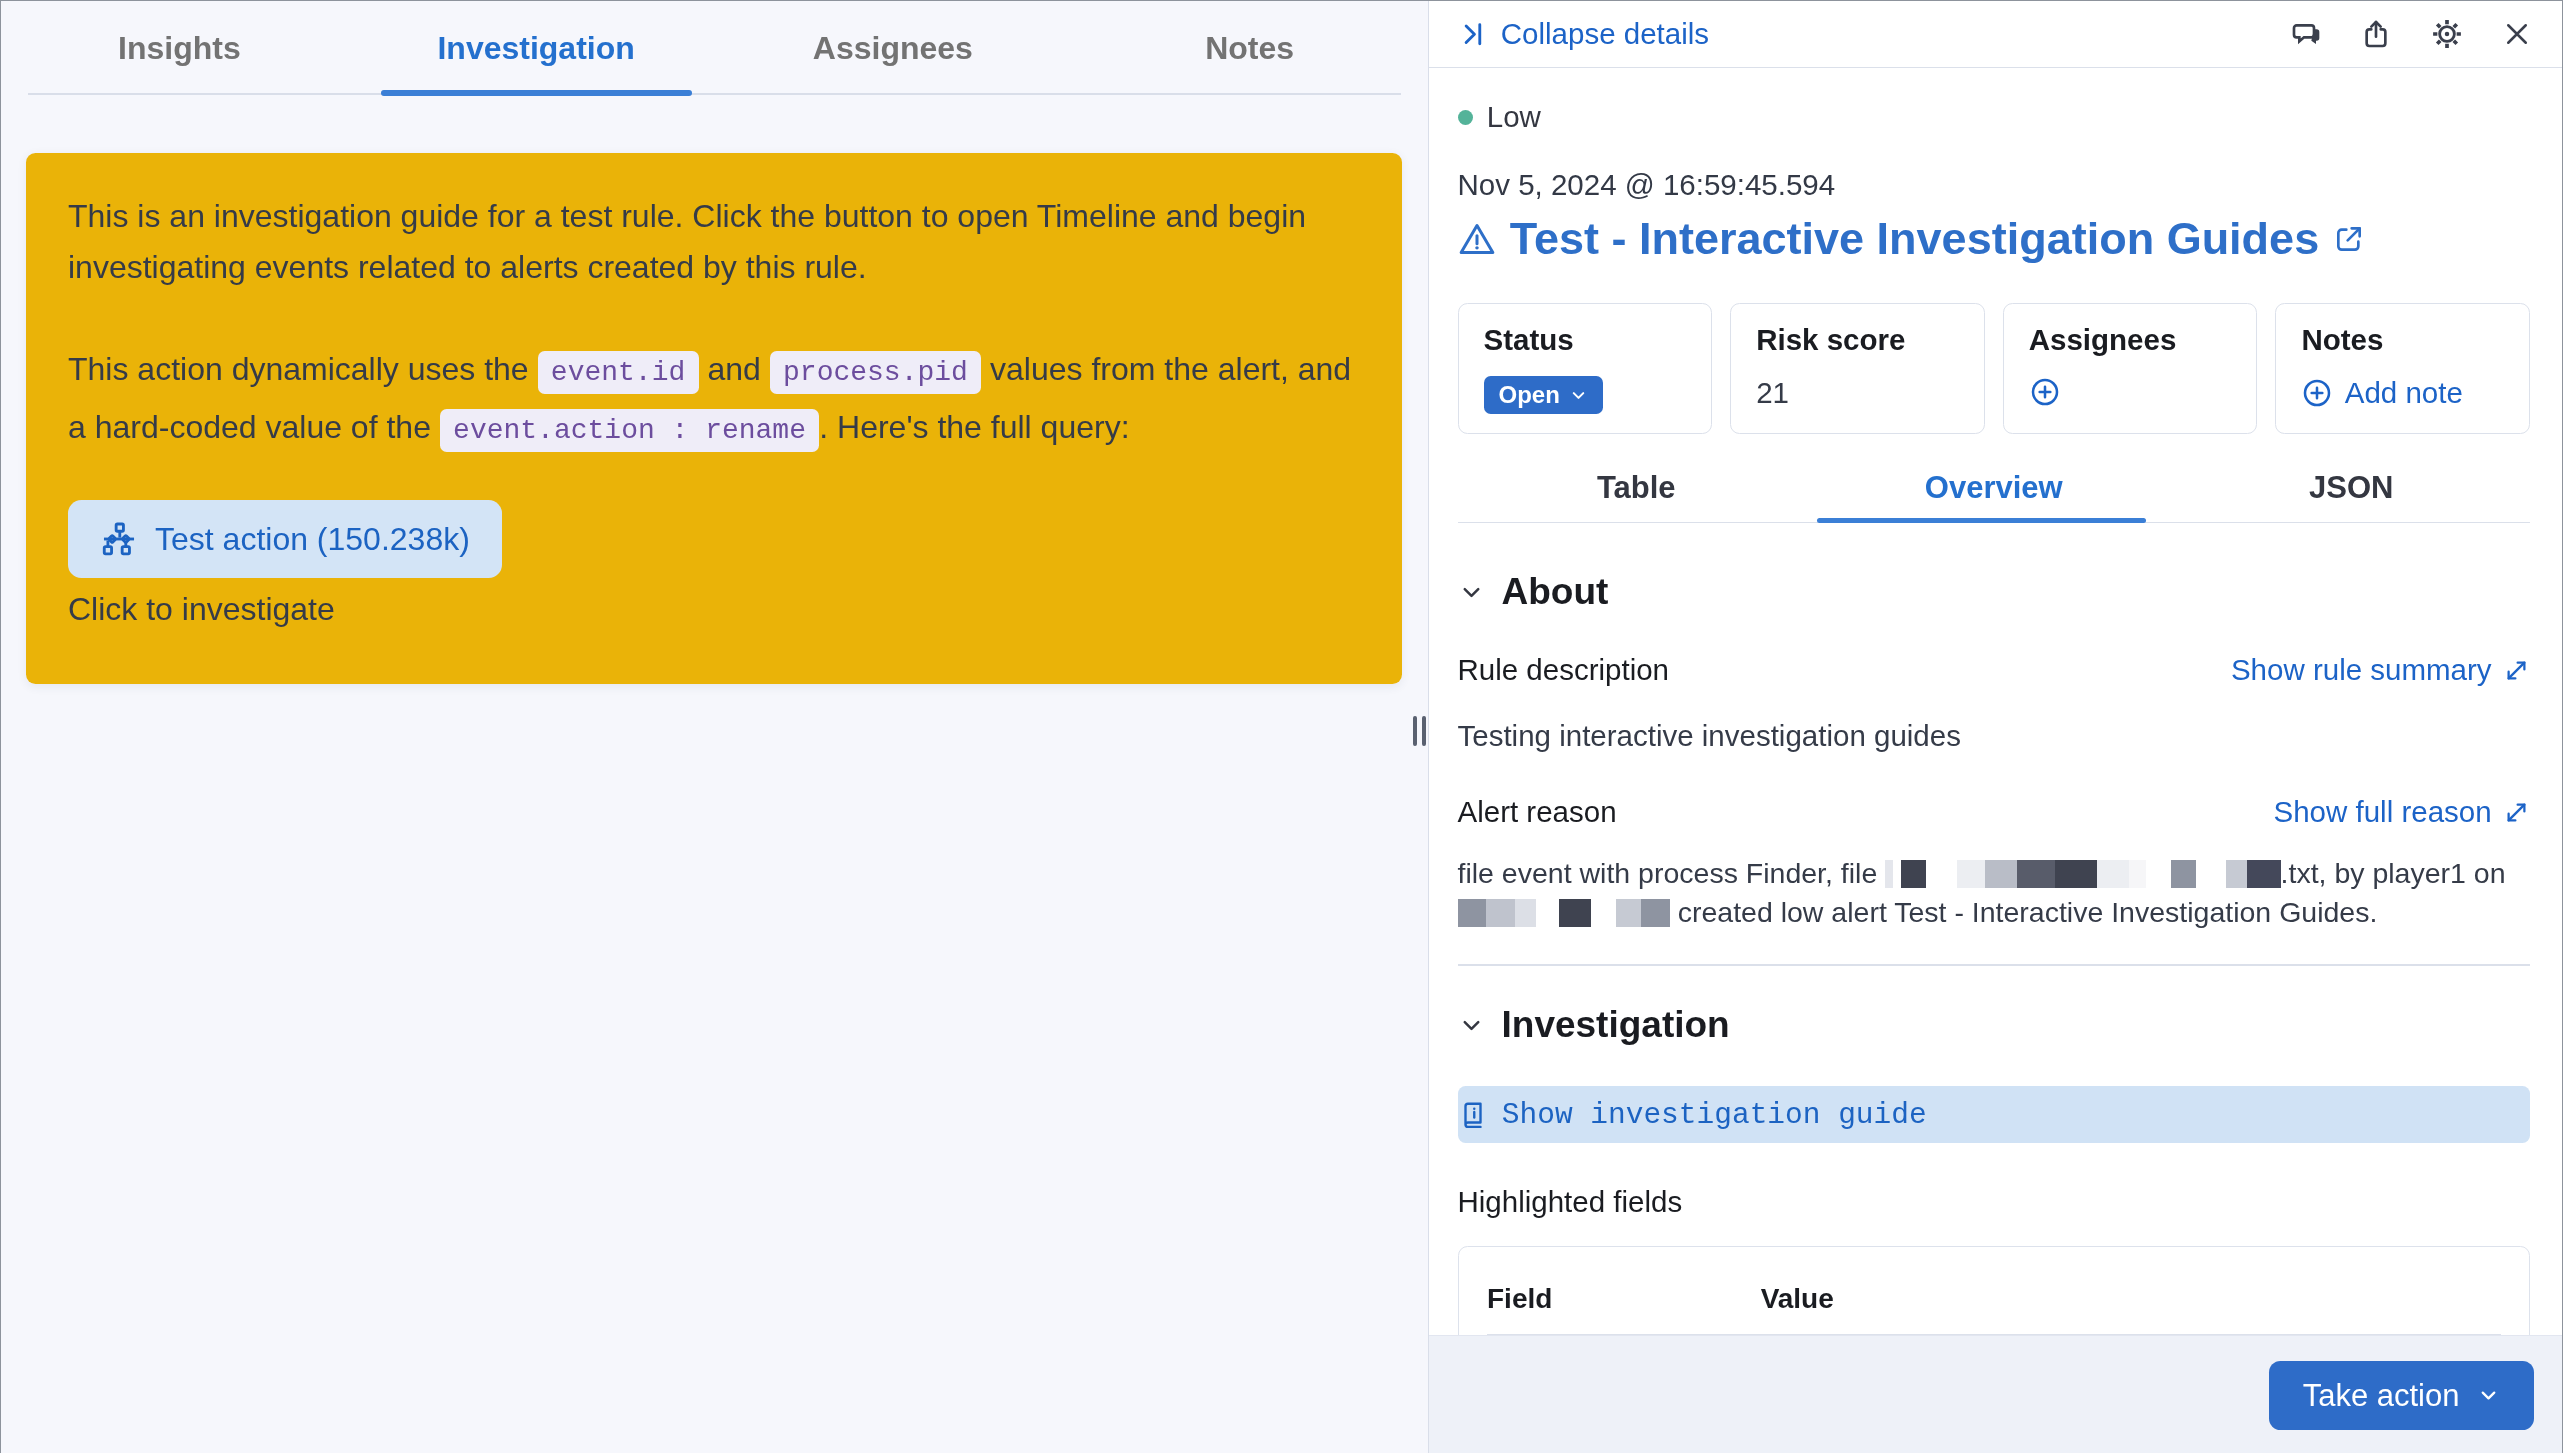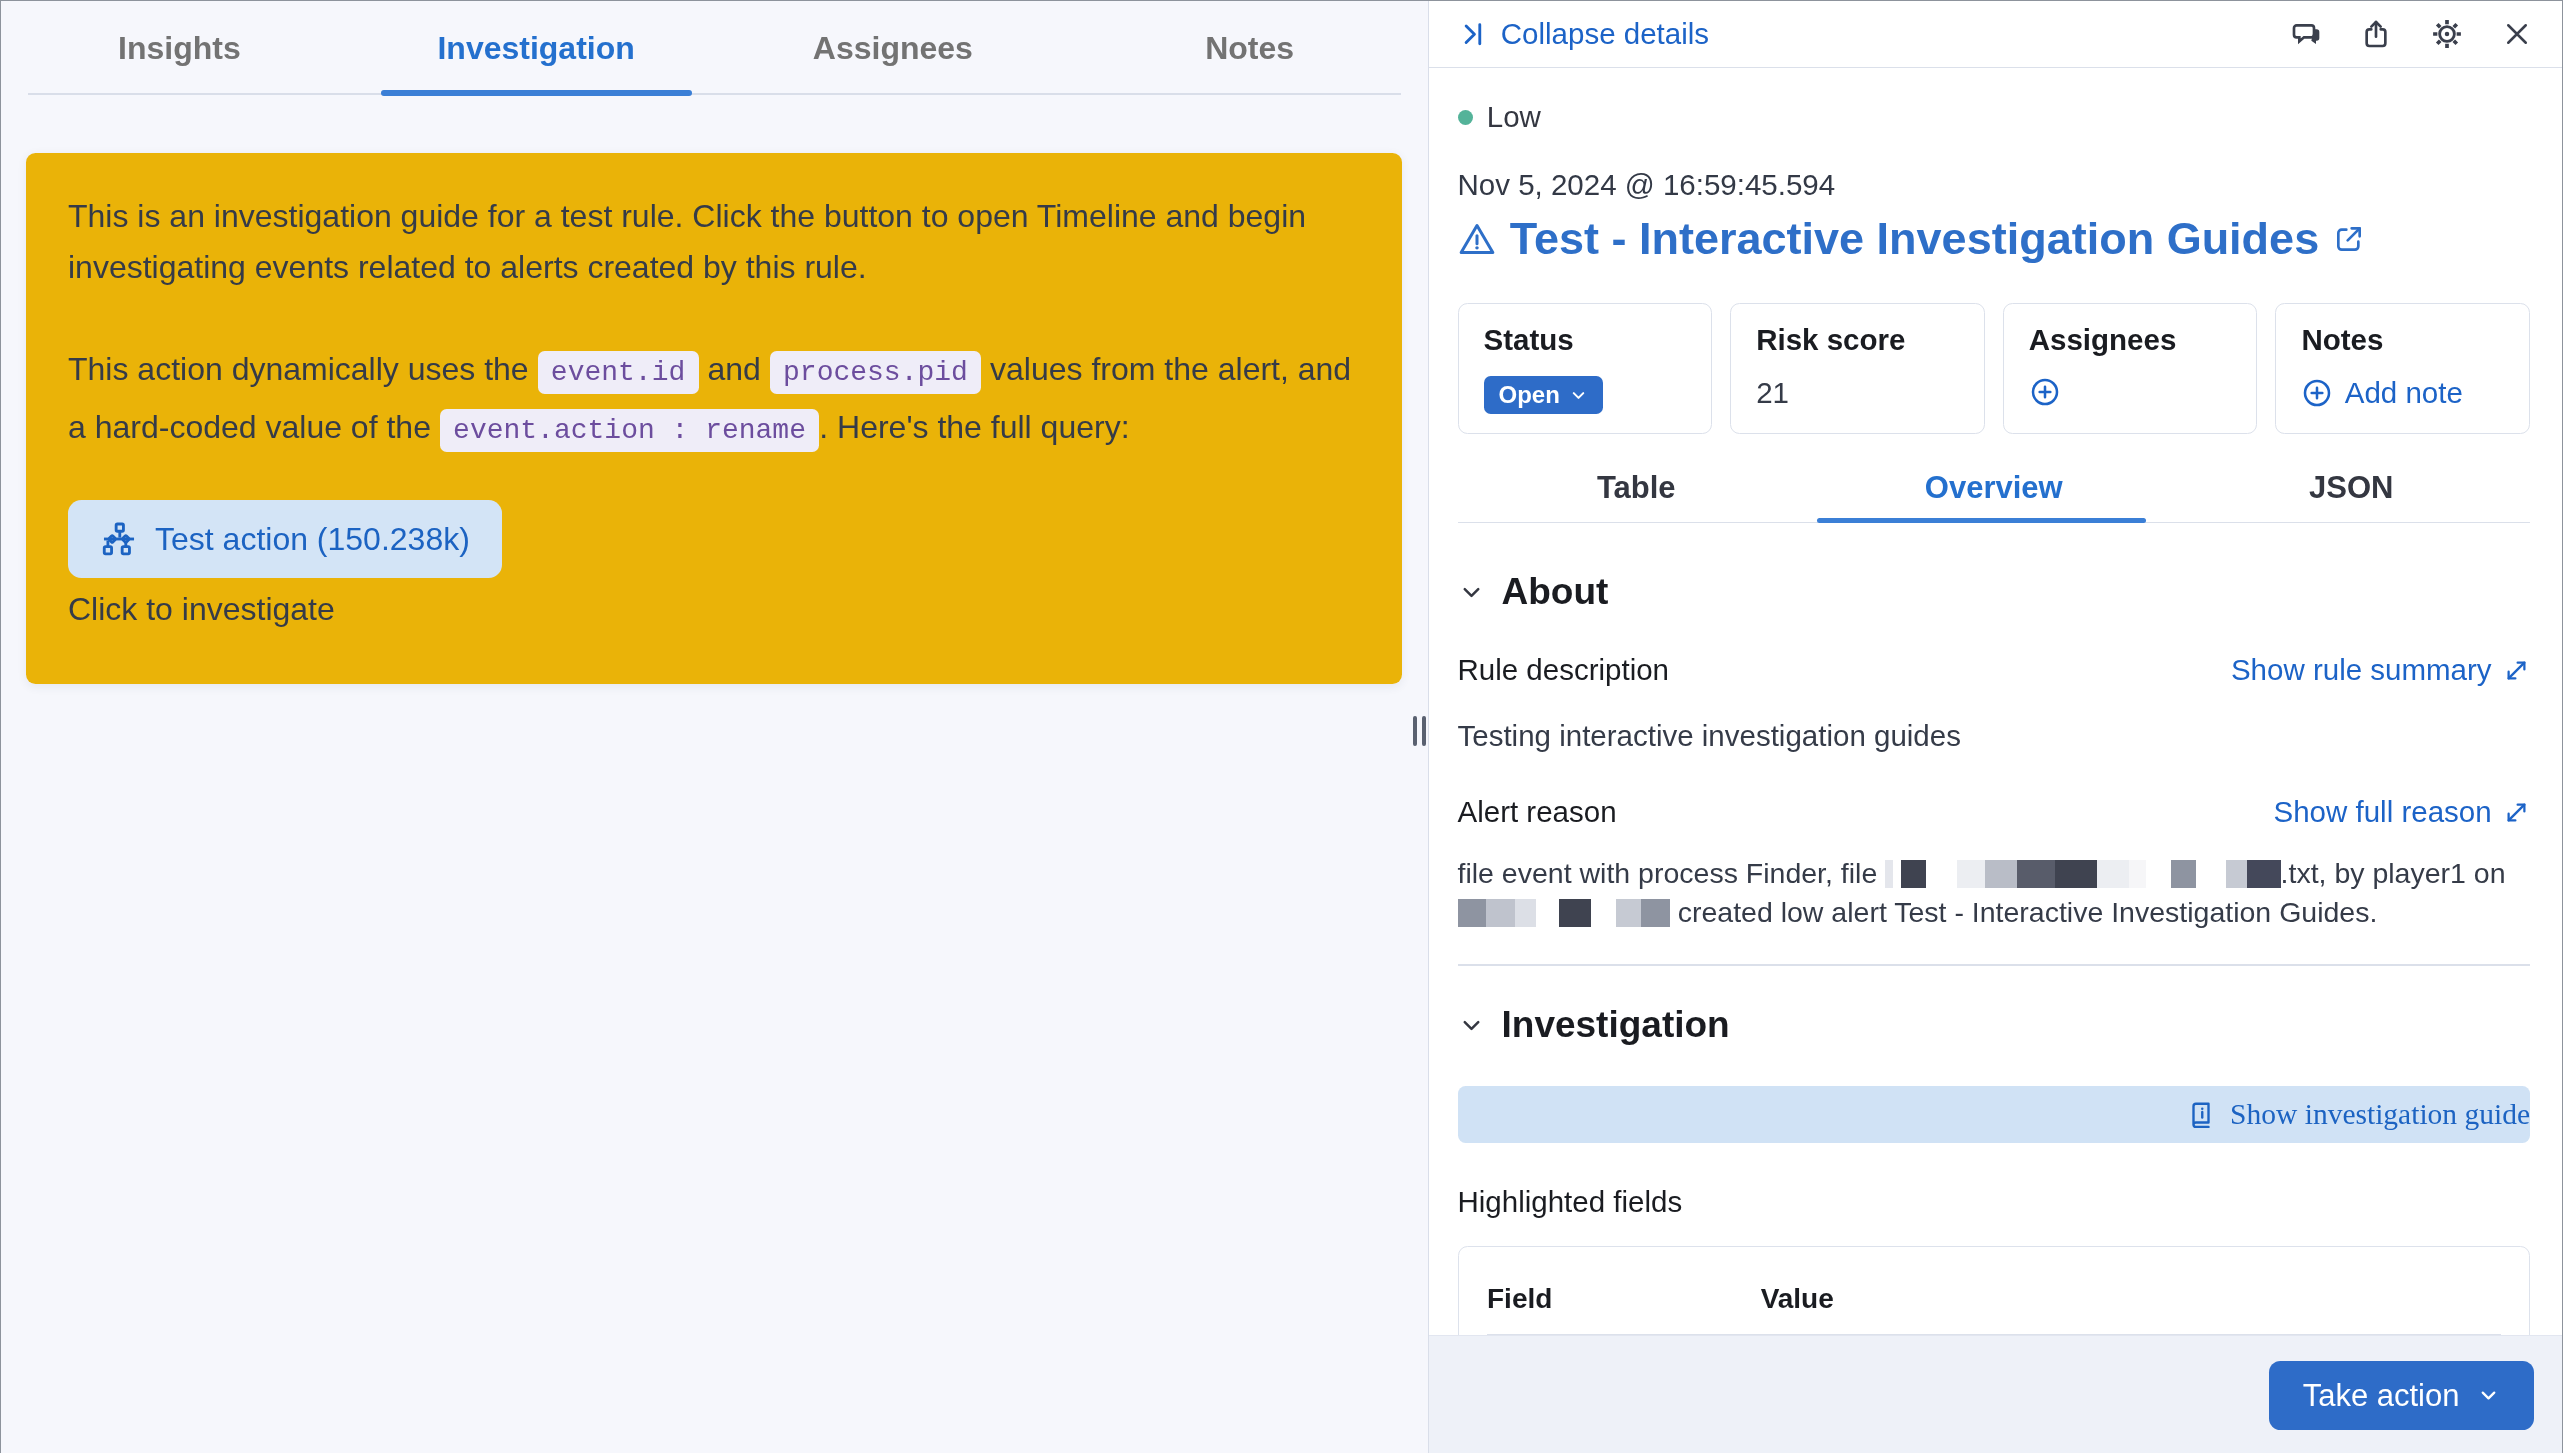--- a/index.html
+++ b/index.html
@@ -63,22 +63,22 @@
   .label-row { display:flex; align-items:center; justify-content:space-between; }
   .field-label { font-size:29.5px; font-weight:400; color:#1a1c21; }
   .expand-link { display:flex; align-items:center; gap:11.4px; color:#1c63c7; font-size:29.5px; cursor:pointer; }
   .body-text { font-size:29.5px; color:#353b48; }
 
   .reason-line { font-size:28.5px; color:#353b48; line-height:39px; white-space:nowrap; }
   .rx { display:inline-block; height:28.5px; vertical-align:-4.8px; }
   .sect-divider { margin-top:32px; height:1.9px; background:#dbe0ea; }
 
   .guide-btn { margin-top:40px; width:100%; height:57px; background:#d0e2f5; border:none; border-radius:7.6px;
-               display:flex; align-items:center; justify-content:flex-end; gap:14.3px; color:#1c63c2;
-               font-size:29.5px; font-family:Liberation Serif, serif; cursor:pointer; }
+               display:flex; align-items:center; justify-content:flex-start; gap:14.3px; color:#1c63c2;
+               font-size:29.5px; font-family:Liberation Mono, monospace; cursor:pointer; }
 
   .hf-panel { margin-top:27px; border:1.9px solid #dde2ec; border-radius:9.5px; padding:36px 28.5px 0 28.5px;
               height:185px; overflow:hidden; }
   table.hf { width:100%; border-collapse:collapse; }
   table.hf th { text-align:left; font-size:28px; font-weight:700; color:#1a1c21; padding-bottom:19px; border-bottom:1.9px solid #dce1eb; }
   table.hf td { font-size:28.5px; color:#353b48; padding:12.4px 0; border-bottom:1.9px solid #edf0f6; }
   .col-field { width:27%; }
   .val-redacted { display:inline-block; width:25px; height:32px; background:#e9eef8; border-radius:1.9px; }
   .healthy-badge { display:inline-block; background:#5dcfb4; color:#1b1e24; border-radius:6.7px;
                    padding:4.8px 16px; font-size:27px; font-weight:500; }

